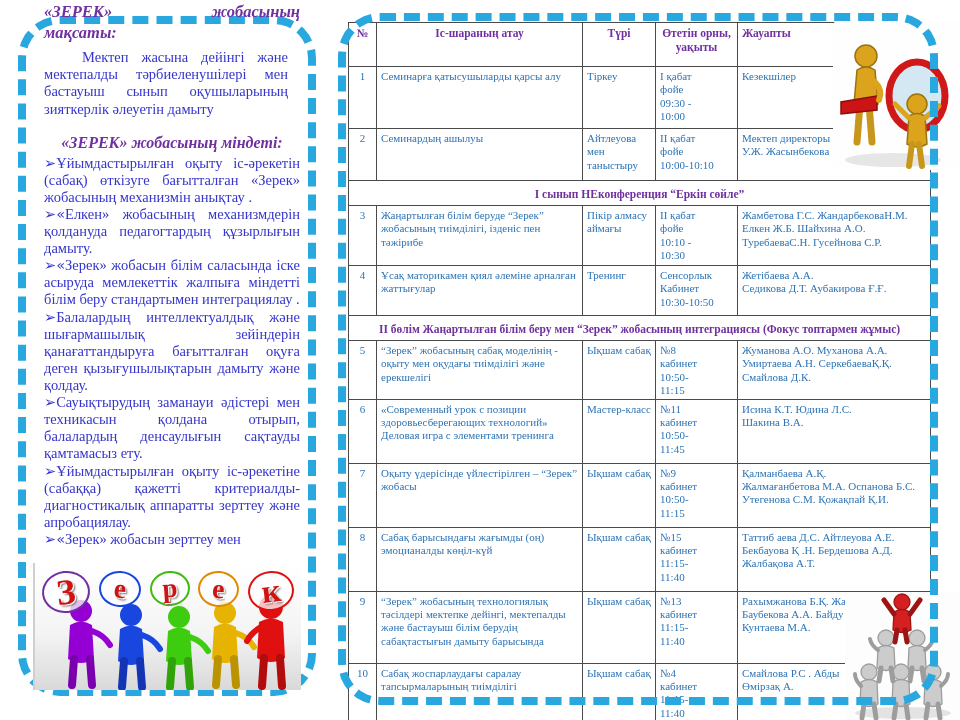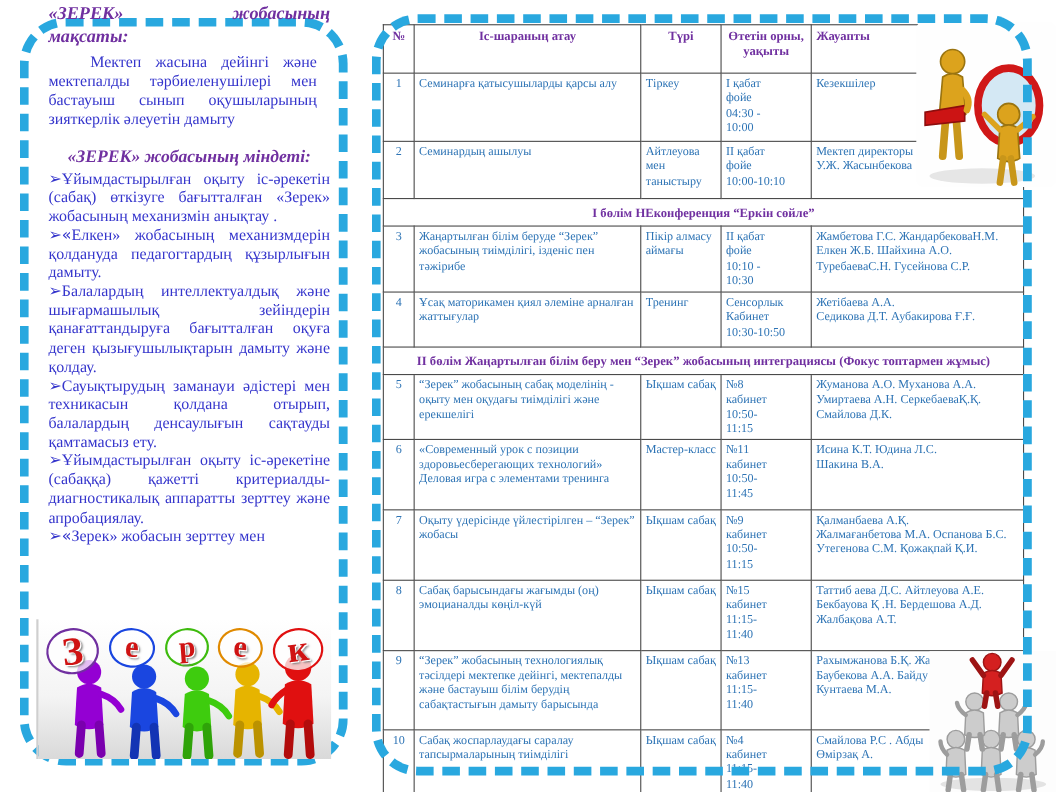--- a/index.html
+++ b/index.html
@@ -60,20 +60,21 @@
   <div class="left-content">
     <div class="l-title">
       <span class="just">«ЗЕРЕК» жобасының</span>
       <span>мақсаты:</span>
     </div>
     <p class="l-intro">Мектеп жасына дейінгі және мектепалды тәрбиеленушілері мен бастауыш сынып оқушыларының зияткерлік әлеуетін дамыту</p>
     <div class="l-sub">«ЗЕРЕК» жобасының міндеті:</div>
     <div class="bullets">
         <div class="bullet">➢Ұйымдастырылған оқыту іс-әрекетін (сабақ) өткізуге бағытталған «Зерек» жобасының механизмін анықтау .</div>
         <div class="bullet">➢«Елкен» жобасының механизмдерін қолдануда педагогтардың құзырлығын дамыту.</div>
+        <div class="bullet">➢«Зерек» жобасын білім саласында іске асыруда мемлекеттік жалпыға міндетті білім беру стандартымен интеграциялау .</div>
         <div class="bullet">➢Балалардың интеллектуалдық және шығармашылық зейіндерін қанағаттандыруға бағытталған оқуға деген қызығушылықтарын дамыту және қолдау.</div>
         <div class="bullet">➢Сауықтырудың заманауи әдістері мен техникасын қолдана отырып, балалардың денсаулығын сақтауды қамтамасыз ету.</div>
         <div class="bullet">➢Ұйымдастырылған оқыту іс-әрекетіне (сабаққа) қажетті критериалды-диагностикалық аппаратты зерттеу және апробациялау.</div>
         <div class="bullet">➢«Зерек» жобасын зерттеу мен</div>
       </div>
   </div>
 
   <table class="schedule">
     <colgroup>
       <col style="width:28px">
@@ -91,36 +92,36 @@
         <th style="text-align:left">Жауапты</th>
       </tr>
     </thead>
     <tbody>
         <tr style="height: 62px;">
           <td class="c-num">1</td>
           <td class="c-name">Семинарға қатысушыларды қарсы алу</td>
           <td class="c-kind">Тіркеу</td>
           <td class="c-place">І қабат
 фойе
-04:30 -
+09:30 -
 10:00</td>
           <td class="c-resp">Кезекшілер</td>
         </tr>
         <tr style="height: 52px;">
           <td class="c-num">2</td>
           <td class="c-name">Семинардың ашылуы</td>
           <td class="c-kind">Айтлеуова мен таныстыру</td>
           <td class="c-place">ІІ қабат
 фойе
 10:00-10:10</td>
           <td class="c-resp">Мектеп директоры
 У.Ж. Жасынбекова</td>
         </tr>
         <tr style="height: 25px;">
-          <td colspan="5" class="section-cell">І бөлім  НЕконференция “Еркін сөйле”</td>
+          <td colspan="5" class="section-cell">І сынып  НЕконференция “Еркін сөйле”</td>
         </tr>
         <tr style="height: 60px;">
           <td class="c-num">3</td>
           <td class="c-name">Жаңартылған білім беруде “Зерек” жобасының тиімділігі, ізденіс пен тәжірибе</td>
           <td class="c-kind">Пікір алмасу аймағы</td>
           <td class="c-place">ІІ  қабат
 фойе
 10:10 -
 10:30</td>
           <td class="c-resp">Жамбетова Г.С. ЖандарбековаН.М.

